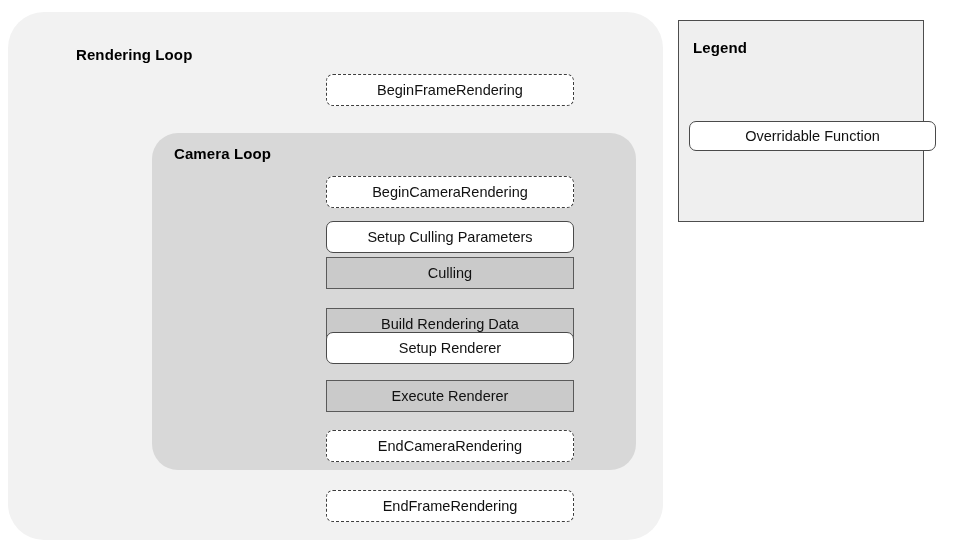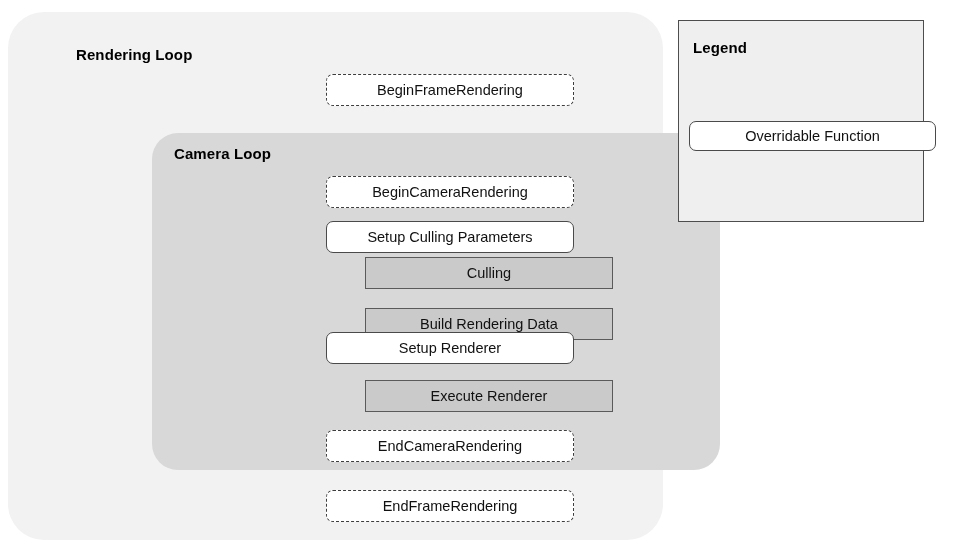--- a/index.html
+++ b/index.html
@@ -37,21 +37,21 @@
   .rendering-loop > .panel-title {
     left: 68px;
     top: 34px;
   }
 
   
   .camera-loop {
     position: absolute;
     left: 152px;
     top: 133px;
-    width: 568px;
+    width: 484px;
     height: 337px;
     background: #d8d8d8;
     border-radius: 26px;
     box-sizing: border-box;
   }
   .camera-loop > .panel-title {
     left: 22px;
     top: 12px;
   }
 
@@ -76,21 +76,20 @@
   }
   .node.overridable {
     background: #ffffff;
     border: 1.4px solid #4a4a4a;
     border-radius: 7px;
   }
   .node.internal {
     background: #cacaca;
     border: 1.4px solid #5a5a5a;
     border-radius: 0px;
-    margin-left: 39px;
   }
 
   
   .n-beginframe      { top: 74px; }
   .n-begincamera     { top: 176px; align-items: center; }
   .n-setupculling    { top: 221px; }
   .n-culling         { top: 257px; }
   .n-buildrender     { top: 308px; }
   .n-setuprenderer   { top: 332px; }
   .n-executerenderer { top: 380px; }

